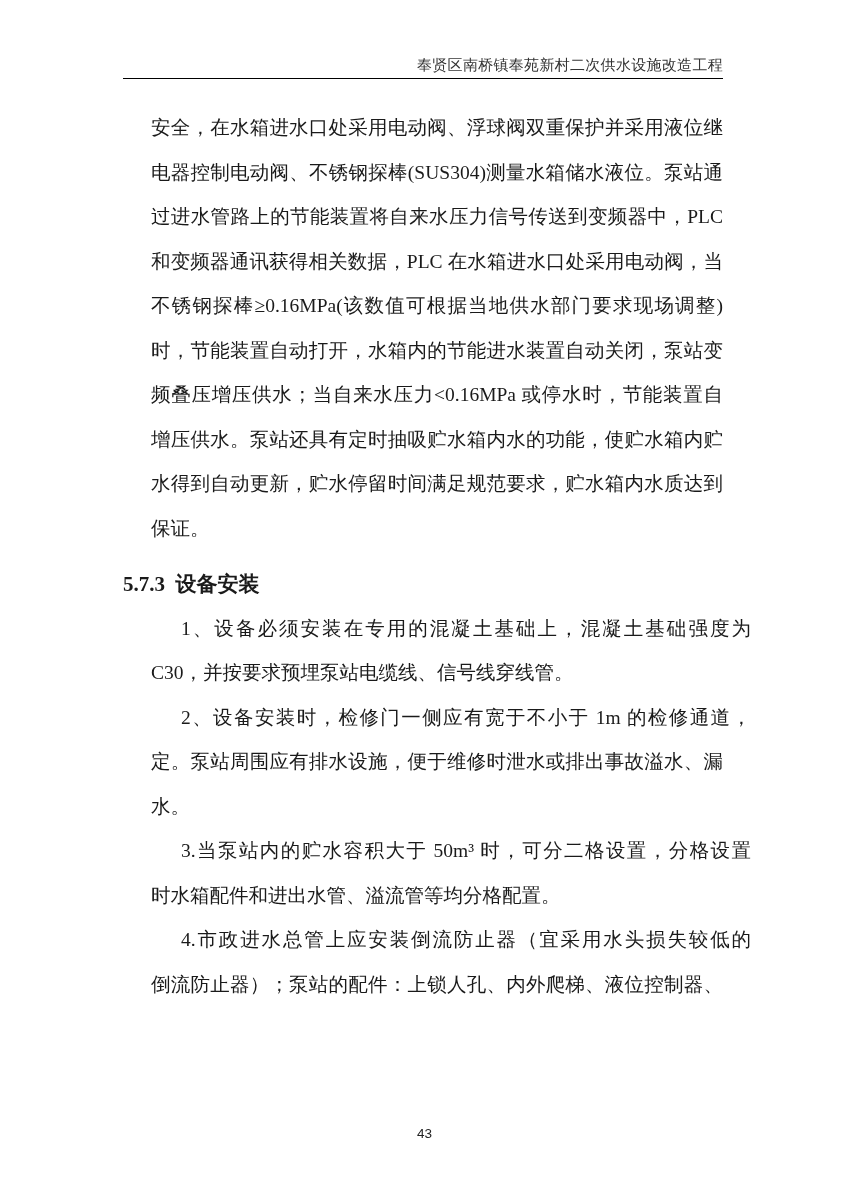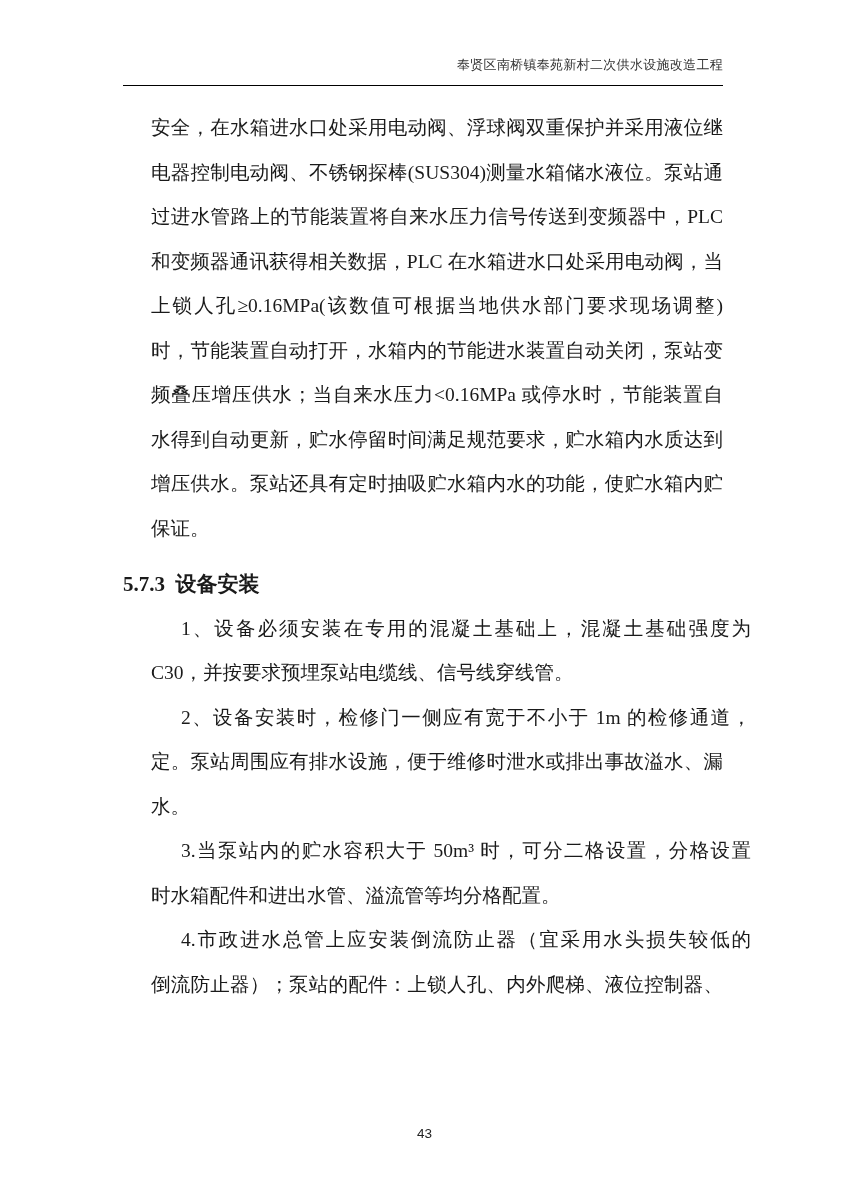--- a/index.html
+++ b/index.html
@@ -15,25 +15,25 @@
     overflow: hidden;
     font-family: "Liberation Serif", serif;
     color: #1a1a1a;
   }
   .header {
     position: absolute;
     left: 123px;
     top: 56px;
     width: 600px;
     text-align: right;
-    font-size: 13px;
+    font-size: 15px;
     letter-spacing: 0.3px;
     color: #333333;
     border-bottom: 1.5px solid #000000;
-    padding-bottom: 11px;
+    padding-bottom: 3px;
   }
   .content {
     position: absolute;
     left: 123px;
     top: 106px;
     width: 600px;
     font-size: 19.5px;
   }
   .line {
     display: block;
@@ -84,25 +84,25 @@
     <span>奉贤区南桥镇奉苑新村二次供水设施改造工程</span>
   </div>
 
   <div class="content">
 
     <div>
       <div class="line j">安全，在水箱进水口处采用电动阀、浮球阀双重保护并采用液位继</div>
       <div class="line j">电器控制电动阀、不锈钢探棒(SUS304)测量水箱储水液位。泵站通</div>
       <div class="line j">过进水管路上的节能装置将自来水压力信号传送到变频器中，PLC</div>
       <div class="line j">和变频器通讯获得相关数据，PLC 在水箱进水口处采用电动阀，当</div>
-      <div class="line j">上锁人孔≥0.16MPa(该数值可根据当地供水部门要求现场调整)</div>
+      <div class="line j">不锈钢探棒≥0.16MPa(该数值可根据当地供水部门要求现场调整)</div>
       <div class="line j">时，节能装置自动打开，水箱内的节能进水装置自动关闭，泵站变</div>
       <div class="line j">频叠压增压供水；当自来水压力&lt;0.16MPa 或停水时，节能装置自动</div>
+      <div class="line j">增压供水。泵站还具有定时抽吸贮水箱内水的功能，使贮水箱内贮</div>
       <div class="line j">水得到自动更新，贮水停留时间满足规范要求，贮水箱内水质达到</div>
-      <div class="line j">增压供水。泵站还具有定时抽吸贮水箱内水的功能，使贮水箱内贮</div>
       <div class="line">保证。</div>
     </div>
 
     <div class="heading">5.7.3  设备安装</div>
 
     <div>
       <div class="line j indent">1、设备必须安装在专用的混凝土基础上，混凝土基础强度为</div>
       <div class="line">C30，并按要求预埋泵站电缆线、信号线穿线管。</div>
     </div>
 

